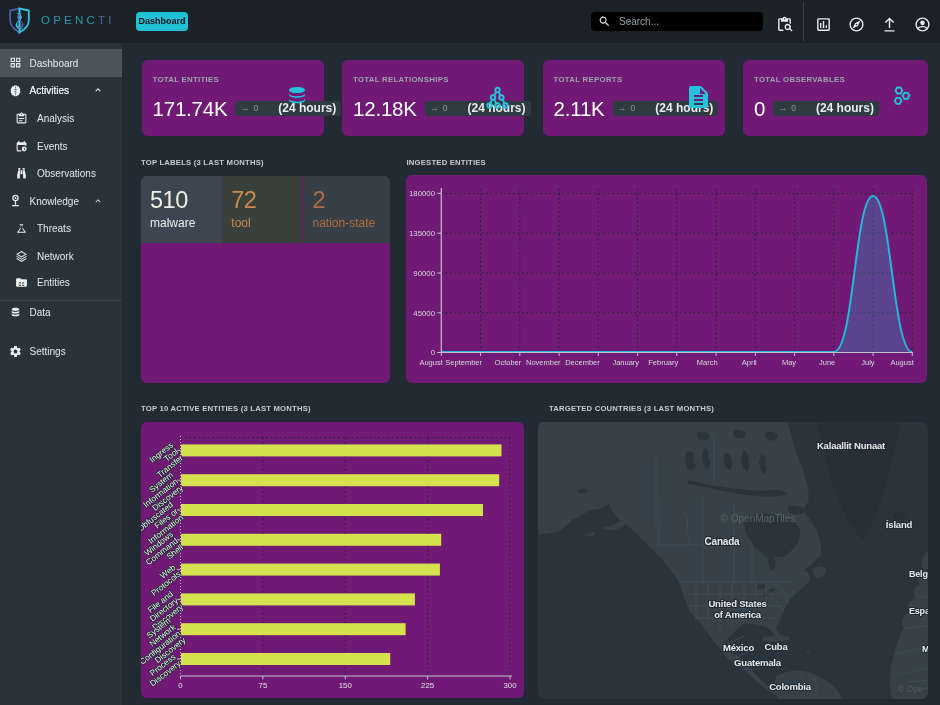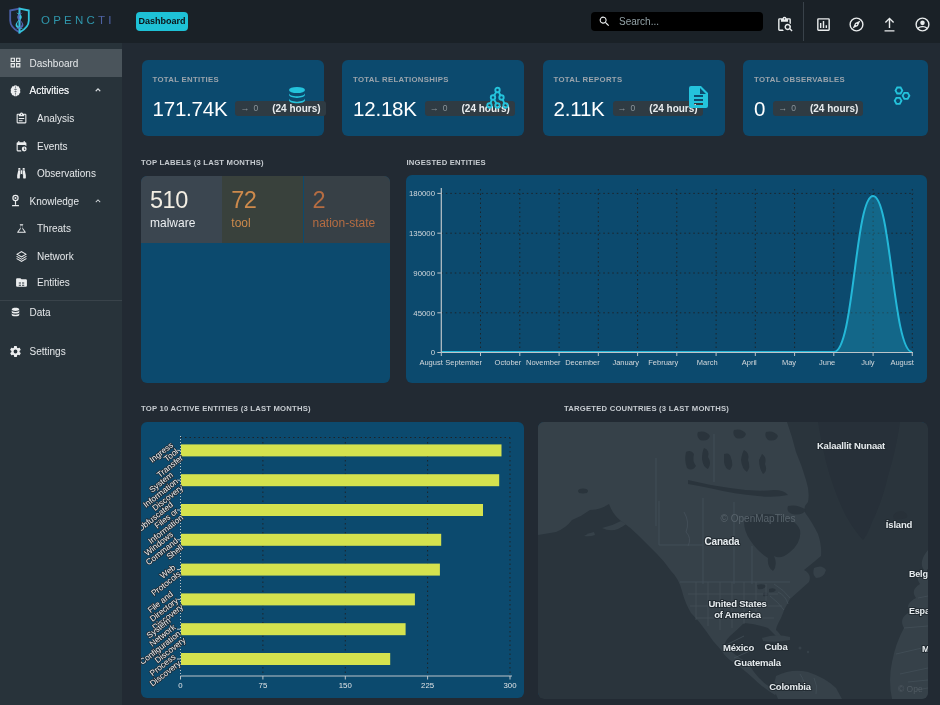--- a/index.html
+++ b/index.html
@@ -21,29 +21,29 @@
 #sidebar{position:absolute;left:0;top:43px;width:122px;height:662px;background:#28333a;}
 .mi{position:absolute;left:0;width:122px;height:28px;color:#e6e9eb;font-size:10px;}
 .mi .txt{position:absolute;left:29.5px;top:9px;}
 .mi.sub .txt{left:37px;}
 .mi svg{position:absolute;left:8.5px;top:7.5px;}
 .mi.sub svg{left:15px;top:8px;}
 .mi .chev{position:absolute;left:93px;top:9px;}
 .mi.sel{background:#4a545b;}
 #sdiv{position:absolute;left:0;top:257px;width:122px;height:1px;background:#39434a;}
 
-.card{position:absolute;background:#0c4a6e;border-radius:6px;}
+.card{position:absolute;background:#701a75;border-radius:6px;}
 .sectitle{position:absolute;font-size:7.7px;font-weight:bold;letter-spacing:.2px;color:#c6cbd0;}
 .ctitle{position:absolute;left:11px;top:16px;font-size:7.8px;font-weight:bold;letter-spacing:.3px;color:#9ba4ac;line-height:8px;}
 .statrow{position:absolute;left:11px;top:38px;display:flex;align-items:center;}
 .num{font-size:20.5px;color:#ffffff;line-height:21px;letter-spacing:-0.2px;}
 .chip{margin-left:8px;height:15px;background:#2f3b43;border-radius:3px;display:flex;align-items:center;padding:0 5px;font-size:9px;white-space:nowrap;}
 .chip .ar{color:#8b959b;font-size:9px;}
 .chip .zr{color:#8b959b;margin-left:4px;font-size:8.5px;}
-.chip .hh{color:#e8ecee;font-weight:bold;margin-left:14px;font-size:10px;}
+.chip .hh{color:#e8ecee;font-weight:bold;margin-left:20px;font-size:12px;}
 .cicon{position:absolute;top:26px;}
 
 .tile{position:absolute;top:175.5px;height:67.5px;}
 .tile .tnum{position:absolute;left:9px;top:12px;font-size:23.5px;line-height:24px;letter-spacing:-0.5px;}
 .tile .tlab{position:absolute;left:9px;top:40.5px;font-size:12px;}
 </style>
 </head>
 <body>
 <div id="app">
 
@@ -230,21 +230,21 @@
   <svg class="cicon" style="right:16px" width="21" height="21" viewBox="0 0 21 21" fill="none" stroke="#24c3dc" stroke-width="1.8">
     <path d="M6.2 1.5h3.4l1.7 3-1.7 3H6.2l-1.7-3z"></path>
     <path d="M13.3 6.8h3.4l1.7 3-1.7 3h-3.4l-1.7-3z"></path>
     <path d="M5.4 11.8h3.4l1.7 3-1.7 3H5.4l-1.7-3z"></path>
   </svg>
 </div>
 
 <div class="sectitle" style="left:141px;top:158px;">TOP LABELS (3 LAST MONTHS)</div>
 <div class="sectitle" style="left:406.5px;top:158px;">INGESTED ENTITIES</div>
 <div class="sectitle" style="left:141px;top:403.5px;">TOP 10 ACTIVE ENTITIES (3 LAST MONTHS)</div>
-<div class="sectitle" style="left:564px;top:403.5px;">TARGETED COUNTRIES (3 LAST MONTHS)</div>
+<div class="sectitle" style="left:549px;top:403.5px;">TARGETED COUNTRIES (3 LAST MONTHS)</div>
 
 <div class="card" style="left:141px;top:175.5px;width:249px;height:207.5px;"></div>
 <div class="tile" style="left:141px;width:81.3px;background:#3b4650;border-radius:6px 0 0 0;">
   <div class="tnum" style="color:#f3eee3;">510</div>
       <div class="tlab" style="color:#eceff1;">malware</div>
 </div>
 <div class="tile" style="left:222.3px;width:81.2px;background:#39413c;">
   <div class="tnum" style="color:#cd8a4c;">72</div>
       <div class="tlab" style="color:#cd8a4c;">tool</div>
 </div>

